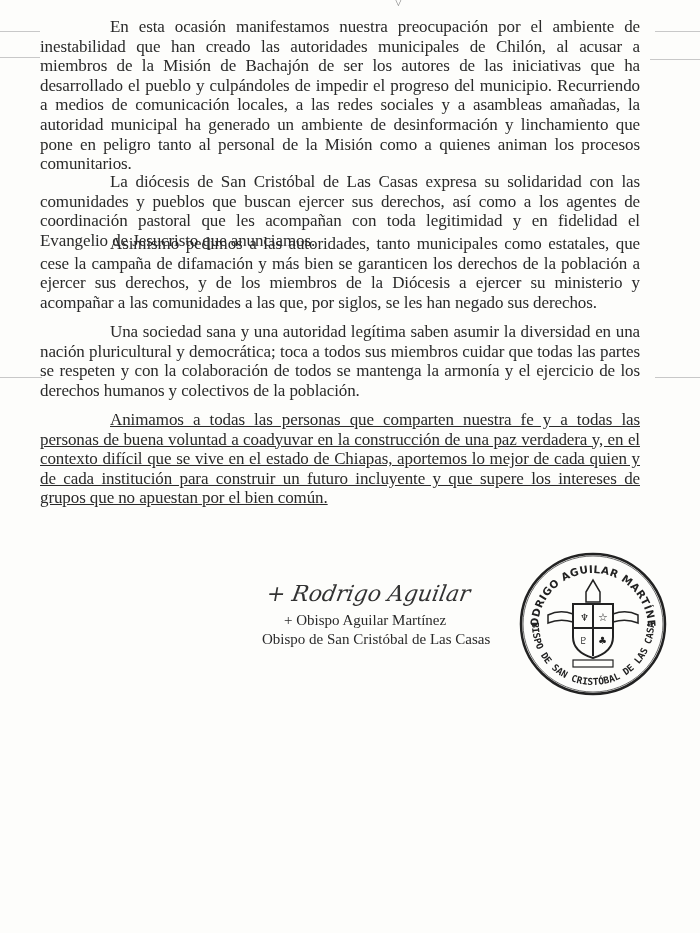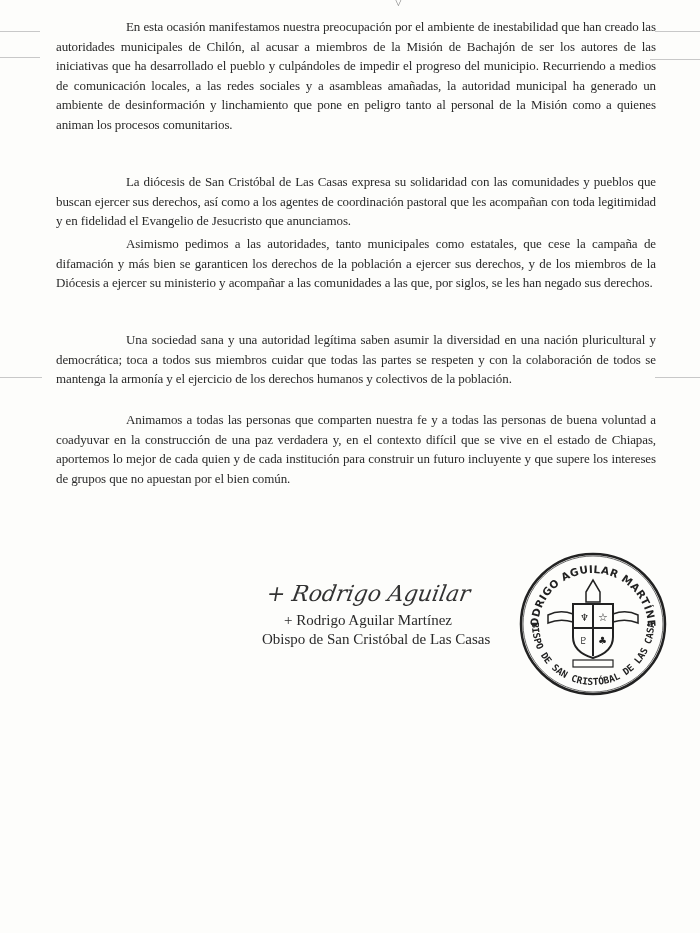--- a/index.html
+++ b/index.html
@@ -6,30 +6,30 @@
   body {
     width: 700px; height: 933px; overflow: hidden;
     background: #fdfdfb;
     font-family: "Liberation Serif", serif;
     color: #2a2a2a;
     position: relative;
   }
   .page { position: absolute; left: 0; top: 0; width: 700px; height: 933px; }
   .top-mark { position: absolute; left: 395px; top: -4px; font-size: 12px; color: #888; }
   .para {
-    position: absolute; left: 56px; width: 600px;
-    font-size: 13px; line-height: 19.6px;
+    position: absolute; left: 40px; width: 600px;
+    font-size: 17px; line-height: 19.6px;
     text-align: justify; text-indent: 70px; margin: 0;
     letter-spacing: -0.1px;
   }
   #p1 { top: 17px; }
   #p2 { top: 172px; }
   #p3 { top: 234px; }
-  #p4 { top: 322px; margin-top: 8px; }
-  #p5 { top: 410px; }
+  #p4 { top: 322px; }
+  #p5 { top: 410px; text-decoration: underline; }
   .scan { position: absolute; height: 1px; background: #c8c8c8; }
   .signature-block { position: absolute; left: 262px; top: 575px; width: 250px; }
   .sig-script {
     font-family: "DejaVu Serif", serif; font-style: italic;
     font-size: 22px; color: #333; transform: skewX(-10deg);
     position: absolute; left: 5px; top: 6px; white-space: nowrap;
   }
   .sig-name { position: absolute; left: 22px; top: 37px; font-size: 15px; white-space: nowrap; }
   .sig-title { position: absolute; left: 0px; top: 56px; font-size: 15px; white-space: nowrap; }
   .seal { position: absolute; left: 518px; top: 552px; width: 150px; height: 145px; }
@@ -48,21 +48,21 @@
   <div class="scan" style="left:655px;top:377px;width:45px;"></div>
 
   <p class="para" id="p1">En esta ocasión manifestamos nuestra preocupación por el ambiente de inestabilidad que han creado las autoridades municipales de Chilón, al acusar a miembros de la Misión de Bachajón de ser los autores de las iniciativas que ha desarrollado el pueblo y culpándoles de impedir el progreso del municipio. Recurriendo a medios de comunicación locales, a las redes sociales y a asambleas amañadas, la autoridad municipal ha generado un ambiente de desinformación y linchamiento que pone en peligro tanto al personal de la Misión como a quienes animan los procesos comunitarios.</p>
   <p class="para" id="p3">Asimismo pedimos a las autoridades, tanto municipales como estatales, que cese la campaña de difamación y más bien se garanticen los derechos de la población a ejercer sus derechos, y de los miembros de la Diócesis a ejercer su ministerio y acompañar a las comunidades a las que, por siglos, se les han negado sus derechos.</p>
   <p class="para" id="p2">La diócesis de San Cristóbal de Las Casas expresa su solidaridad con las comunidades y pueblos que buscan ejercer sus derechos, así como a los agentes de coordinación pastoral que les acompañan con toda legitimidad y en fidelidad el Evangelio de Jesucristo que anunciamos.</p>
   <p class="para" id="p4">Una sociedad sana y una autoridad legítima saben asumir la diversidad en una nación pluricultural y democrática; toca a todos sus miembros cuidar que todas las partes se respeten y con la colaboración de todos se mantenga la armonía y el ejercicio de los derechos humanos y colectivos de la población.</p>
   <p class="para" id="p5">Animamos a todas las personas que comparten nuestra fe y a todas las personas de buena voluntad a coadyuvar en la construcción de una paz verdadera y, en el contexto difícil que se vive en el estado de Chiapas, aportemos lo mejor de cada quien y de cada institución para construir un futuro incluyente y que supere los intereses de grupos que no apuestan por el bien común.</p>
 
   <div class="signature-block">
     <span class="sig-script">+ Rodrigo Aguilar</span>
-    <span class="sig-name">+ Rodrigo Aguilar Martínez</span>
+    <span class="sig-name">+ Obispo Aguilar Martínez</span>
     <span class="sig-title">Obispo de San Cristóbal de Las Casas</span>
   </div>
 
   <svg class="seal" viewBox="0 0 150 145">
     <defs>
       <path id="topArc" d="M 20 76 A 55 55 0 0 1 130 76"></path>
       <path id="botArc" d="M 14 72 A 61 61 0 0 0 136 72"></path>
     </defs>
     <ellipse cx="75" cy="72" rx="72" ry="70" fill="none" stroke="#222" stroke-width="2.5"></ellipse>
     <ellipse cx="75" cy="72" rx="70" ry="68" fill="none" stroke="#444" stroke-width="0.8"></ellipse>

